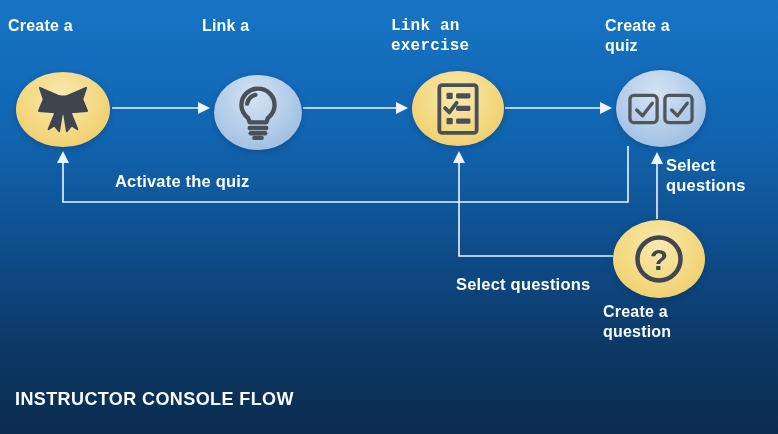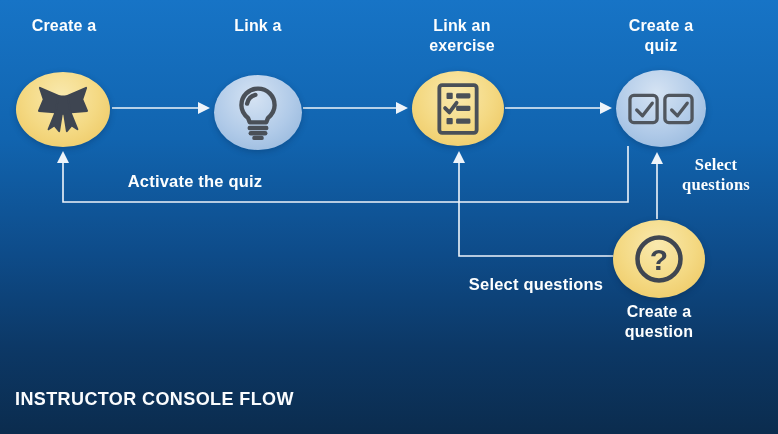--- a/index.html
+++ b/index.html
@@ -26,21 +26,20 @@
   .gold{
     background:radial-gradient(circle at 48% 32%,#f9e9ae 0%,#f4d983 52%,#ecc45c 100%);
   }
   .blue{
     background:radial-gradient(circle at 45% 30%,#d5e3f3 0%,#b0cae8 55%,#8eb2d9 100%);
   }
   .node-label,.edge-label{
     position:absolute;
     color:#fdfefe;
     font-weight:700;
-    text-align:center;
     line-height:20px;
     font-size:16px;
     letter-spacing:.2px;
   }
   .edge-label{font-size:16.5px;}
   .page-title{
     position:absolute;
     left:15px;top:389px;
     color:#fafcfe;
     font-size:18px;
@@ -92,21 +91,21 @@
       <g stroke="#4a5058" stroke-width="4.2" fill="none" stroke-linecap="round" stroke-linejoin="round">
         <path d="M16,36 L14.5,32 C11,29 8,25 8,19.5 C8,10.4 15.2,3.5 24,3.5 C32.8,3.5 40,10.4 40,19.5 C40,25 37,29 33.5,32 L32,36 Z"></path>
         <path d="M13.5,18 A10.5,10.5 0 0 1 21.5,9.5"></path>
         <path d="M16,41.5 H32"></path>
         <path d="M17,46.5 H31"></path>
         <path d="M20.5,51 H27.5"></path>
       </g>
     </svg>
   </div>
 
-  <div class="node-label" style="left:406px;top:16px;width:112px;">
+  <div class="node-label" style="left:391px;top:16px;width:112px;font-family:Liberation Mono, monospace;">
     <div>Link an</div>
     <div>exercise</div>
   </div>
   <div class="node-ellipse gold" style="left:412px;top:71px;width:92px;height:75px;">
     <svg width="44" height="54" viewBox="0 0 46 56">
       <rect x="3.5" y="3" width="39" height="50" rx="3" fill="none" stroke="#4a5058" stroke-width="4"></rect>
       <g fill="#4a5058">
         <rect x="11" y="11" width="6.5" height="6.5" rx="1"></rect>
         <rect x="21" y="11.5" width="15" height="5.5" rx="1.5"></rect>
         <rect x="21" y="24.5" width="15" height="5.5" rx="1.5"></rect>
@@ -140,20 +139,20 @@
   </div>
   <div class="node-label" style="left:603px;top:302px;width:112px;">
     <div>Create a</div>
     <div>question</div>
   </div>
 
   <div class="edge-label" style="left:115px;top:171px;width:160px;">Activate the quiz</div>
 
   <div class="edge-label" style="left:456px;top:274px;width:160px;">Select questions</div>
 
-  <div class="edge-label" style="left:666px;top:155px;width:100px;font-family:Liberation Serif, serif;">
+  <div class="edge-label" style="left:666px;top:155px;width:100px;">
     <div>Select</div>
     <div>questions</div>
   </div>
 
   <div class="page-title">INSTRUCTOR CONSOLE FLOW</div>
 
 </div>
 
 </body></html>

